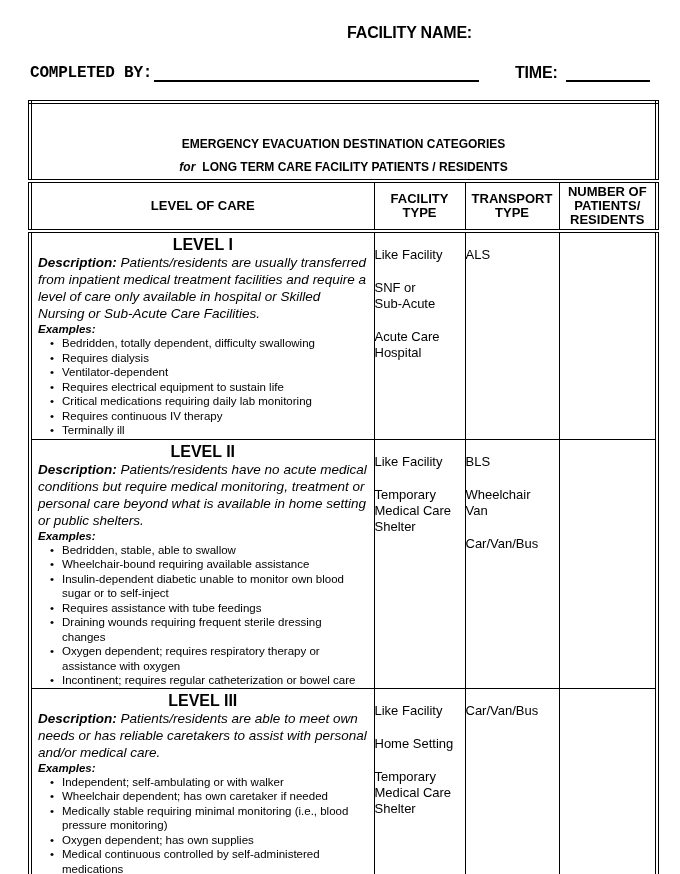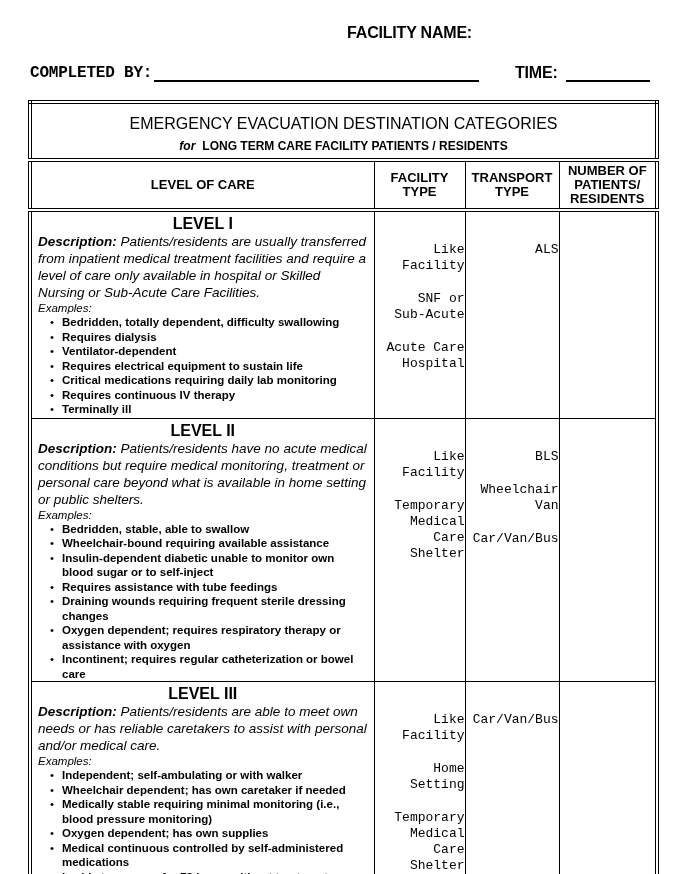--- a/index.html
+++ b/index.html
@@ -29,43 +29,43 @@
     width: 627px;
     margin: 15px 0 0 28px;
     border: 4px double #000;
   }
   td, th { border: 1px solid #000; vertical-align: top; }
   tr.title-row td {
     border-bottom: 4px double #000;
     height: 55px; text-align: center;
     padding-top: 9px;
   }
-  .t1 { font-size: 16px; font-weight: normal; line-height: 21px; }
+  .t1 { font-size: 12px; font-weight: bold; line-height: 21px; margin-top: 21px; }
   .t2 { font-size: 12px; font-weight: bold; line-height: 24px; }
   .t2 .for-prefix { font-style: italic; margin-right: 7px; }
   tr.head-row th {
     border-bottom: 4px double #000;
     height: 50px; vertical-align: middle;
     font-size: 13px; font-weight: bold; line-height: 14px;
     text-align: center;
   }
   th.wrap { white-space: pre-line; }
   
   tr.lr1 { height: 208px; }
   tr.lr2 { height: 232px; }
   tr.lr3 { height: 201px; }
   td.care-cell { padding: 3px 6px 0 6px; }
   .level-head { font-size: 16px; font-weight: bold; text-align: center; line-height: 18px; }
   .desc { font-style: italic; font-size: 13.5px; line-height: 17px; }
   .desc-label { font-weight: bold; }
-  .ex-label { font-weight: normal; font-style: italic; font-size: 11.5px; line-height: 14px; }
+  .ex-label { font-weight: bold; font-style: italic; font-size: 11.5px; line-height: 14px; }
   .bullet { display: flex; font-size: 11.5px; line-height: 14.5px; }
   .dot { width: 24px; padding-left: 12px; flex-shrink: 0; }
-  .btxt { flex: 1; padding-right: 2px; font-weight: bold; }
-  td.center-cell { text-align: right; padding-top: 30px; font-size: 13px; font-family: Liberation Mono, monospace; }
+  .btxt { flex: 1; padding-right: 2px; }
+  td.center-cell { text-align: left; padding-top: 14px; font-size: 13px; }
   .cpar { margin-bottom: 17px; line-height: 16px; white-space: pre-line; }
   td.num-cell { }
 </style>
 </head>
 <body>
 
 <div class="form-header">
   <div class="fh-row">
     <div class="fh-left w1">
       <span class="fh-label">FACILITY NAME:</span>

